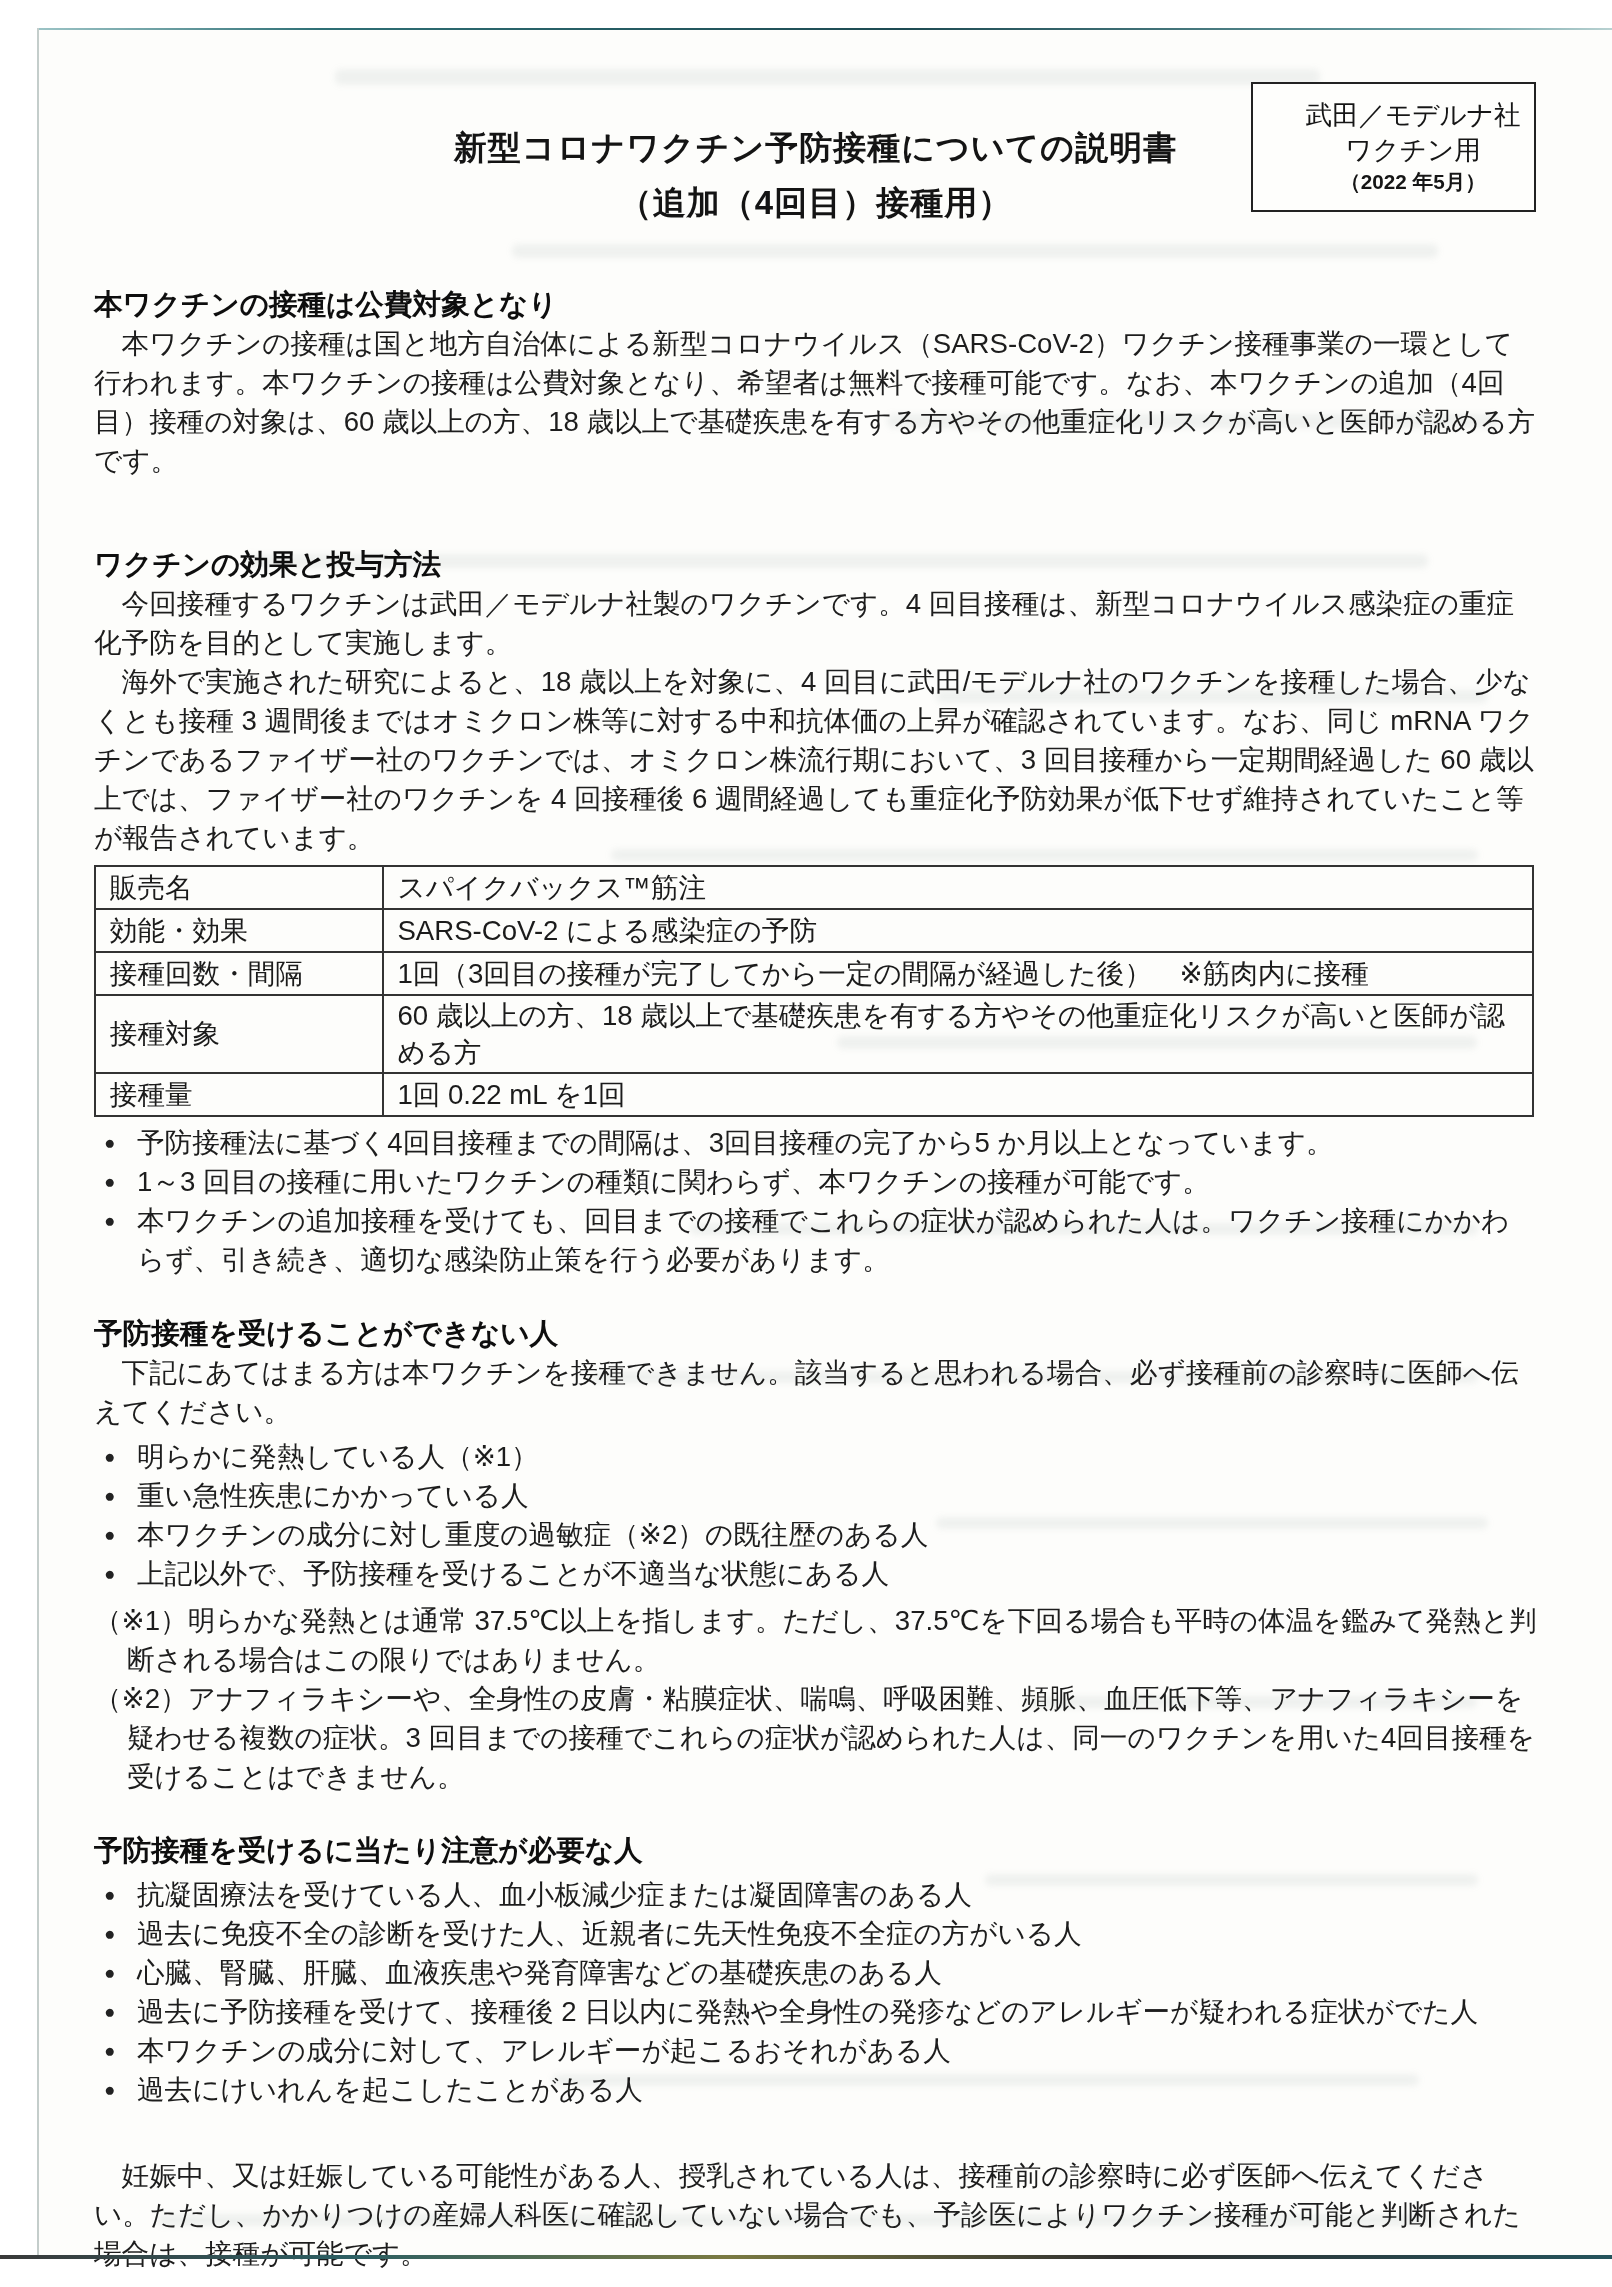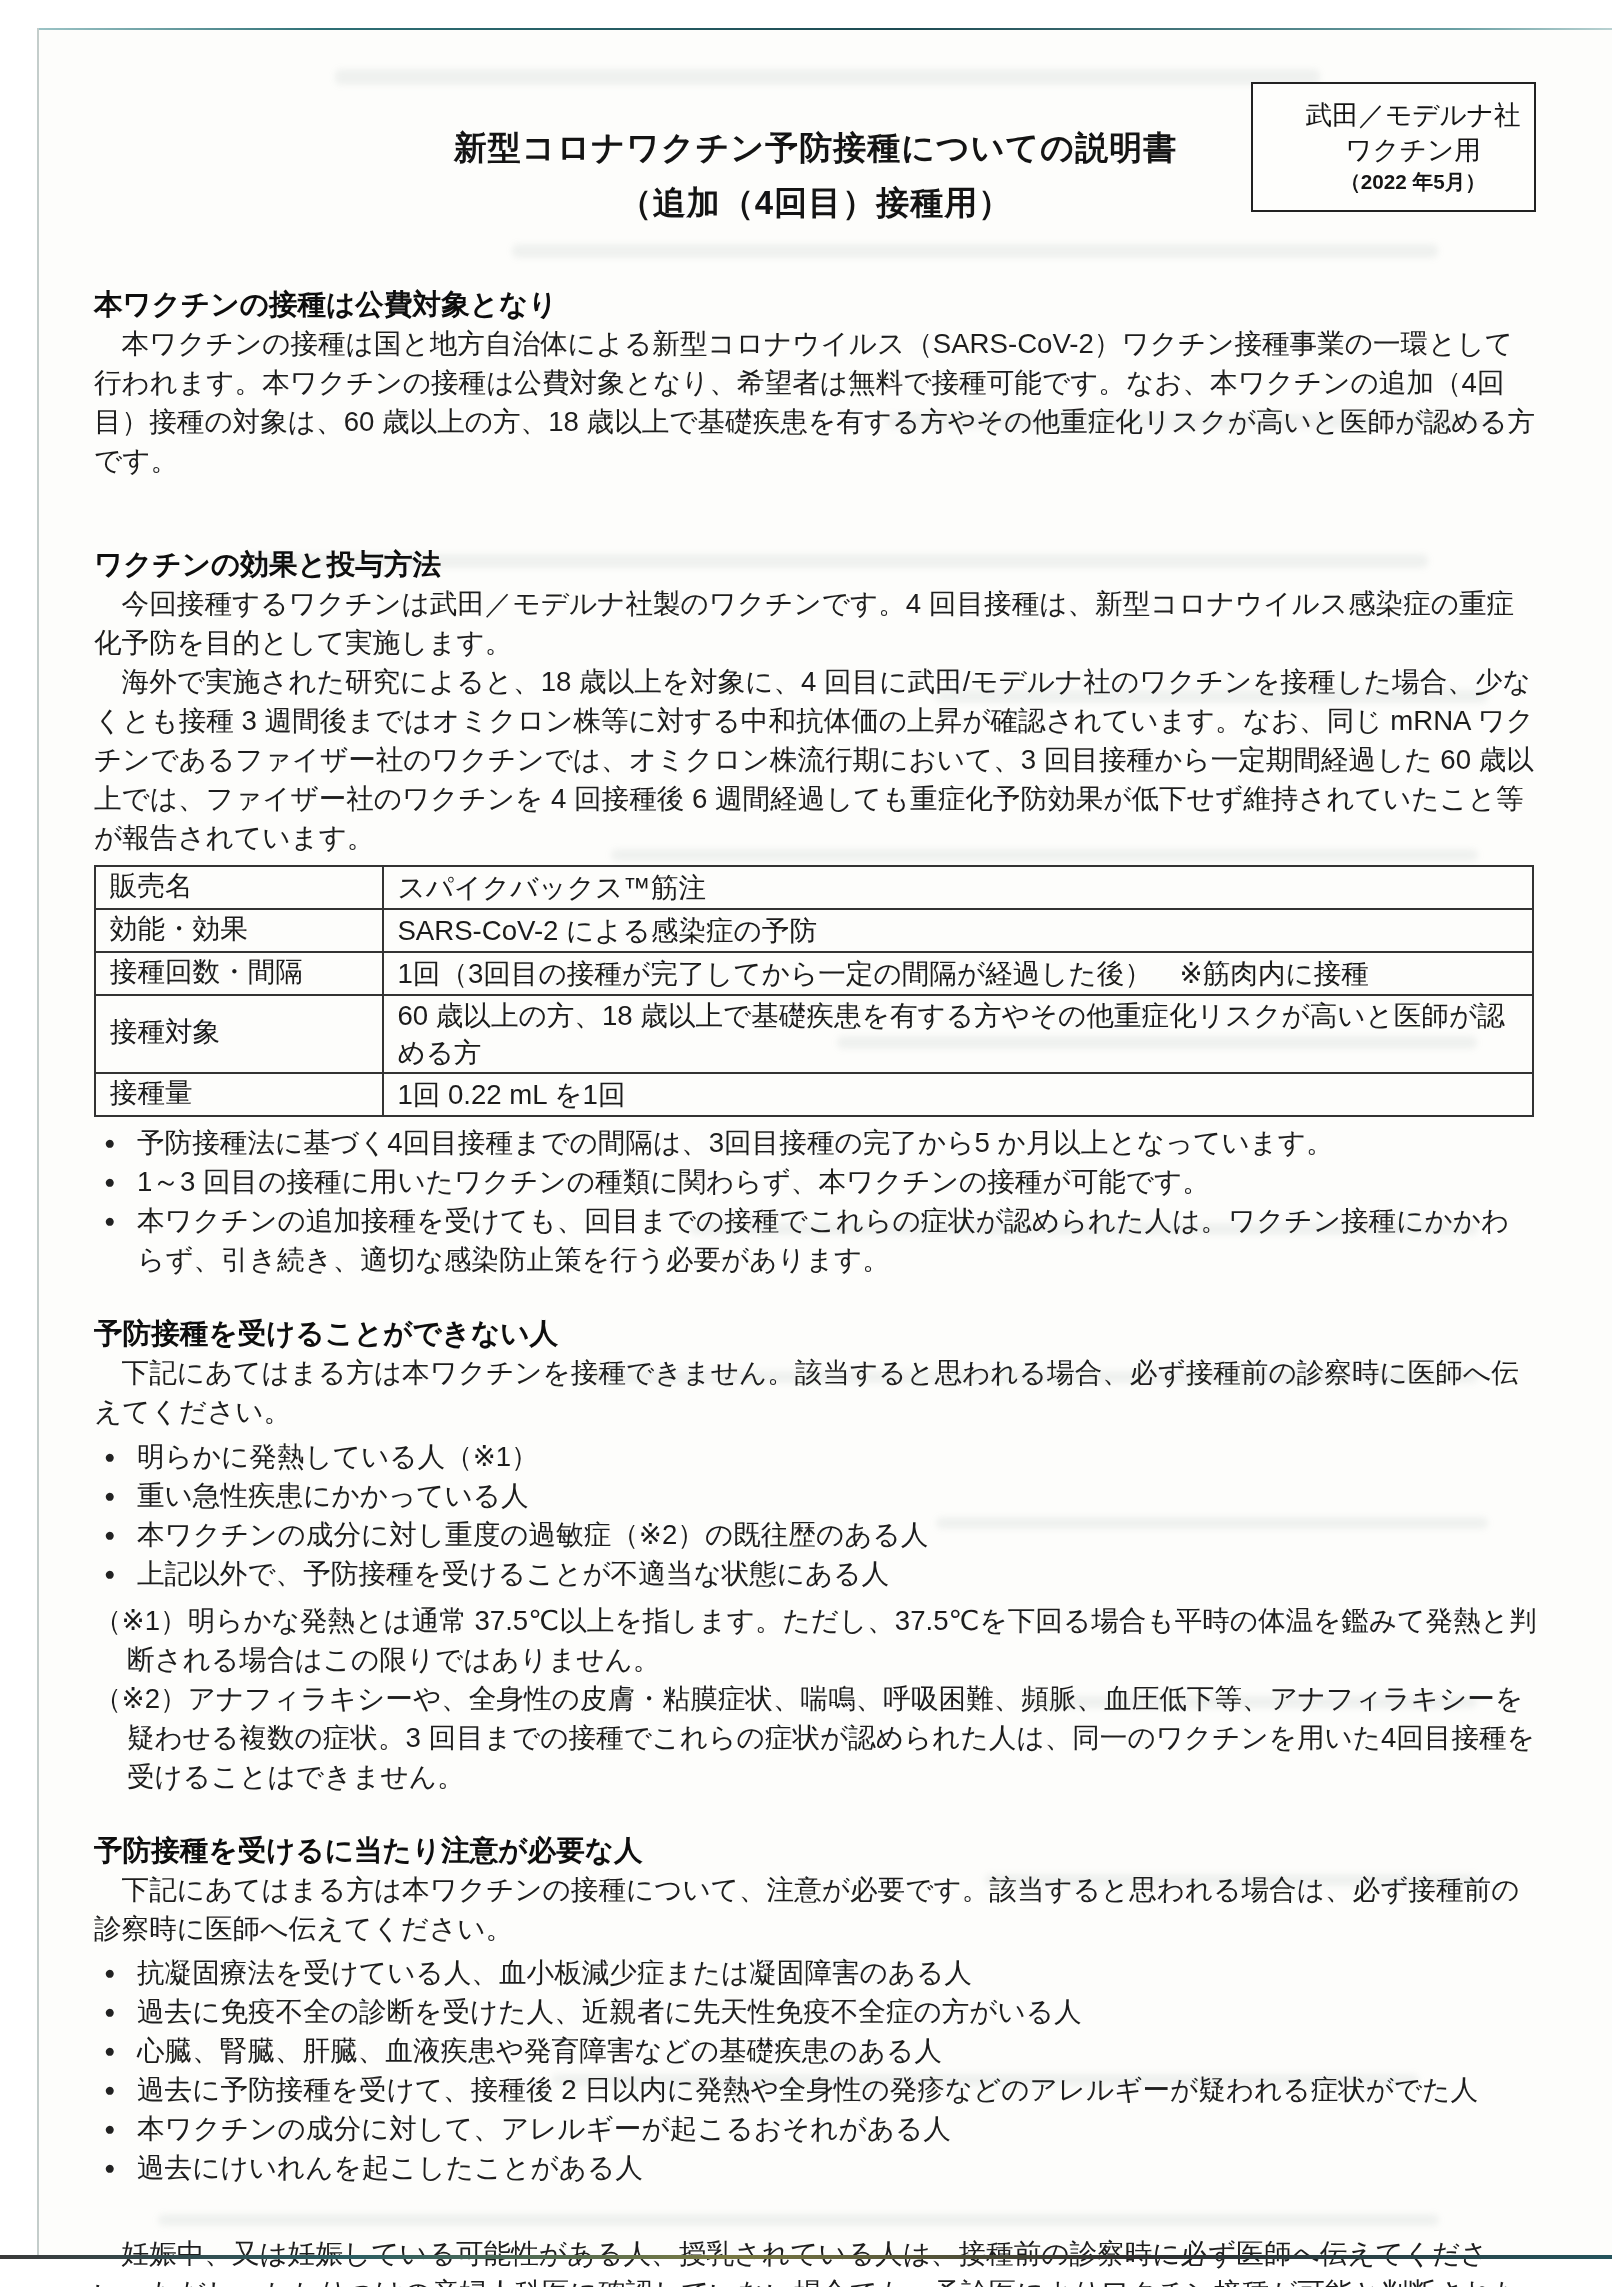--- a/index.html
+++ b/index.html
@@ -39,21 +39,21 @@
   .indent{text-indent:1em;}
 
   .s1-h{margin-top:55px;}
   .s2-h{margin-top:65px;}
   .s3-h{margin-top:35px;}
   .s4-h{margin-top:35px;}
 
   table.spec{border-collapse:collapse;width:1440px;margin-top:7.9px;
     font-size:27.6px;line-height:37px;}
   table.spec td{border:2px solid #333;padding:1px 13.8px;height:39px;color:#1b1b1b;}
-  td.lbl{width:258px;font-family:Liberation Mono, monospace;}
+  td.lbl{width:258px;}
 
   ul.dotlist{list-style:none;margin:5.9px 0 0 0;padding:0;}
   ul.dotlist li{position:relative;padding-left:43px;line-height:39px;}
   ul.dotlist li::before{content:"●";position:absolute;left:9.9px;top:0;font-size:18.7px;color:#222;}
 
   .notes{margin-top:7.9px;}
   .note{padding-left:33px;text-indent:-33px;line-height:39px;}
 
   .closing{margin-top:47px;}
 </style>
@@ -137,21 +137,20 @@
     <li>重い急性疾患にかかっている人</li>
     <li>本ワクチンの成分に対し重度の過敏症（※2）の既往歴のある人</li>
     <li>上記以外で、予防接種を受けることが不適当な状態にある人</li>
   </ul>
   <div class="notes">
     <div class="note"><span>（※1）</span><span>明らかな発熱とは通常 37.5℃以上を指します。ただし、37.5℃を下回る場合も平時の体温を鑑みて発熱と判断される場合はこの限りではありません。</span></div>
     <div class="note"><span>（※2）</span><span>アナフィラキシーや、全身性の皮膚・粘膜症状、喘鳴、呼吸困難、頻脈、血圧低下等、アナフィラキシーを疑わせる複数の症状。3 回目までの接種でこれらの症状が認められた人は、同一のワクチンを用いた4回目接種を受けることはできません。</span></div>
   </div>
 
   <h2 class="s4-h">予防接種を受けるに当たり注意が必要な人</h2>
-  <p class="indent">下記にあてはまる方は本ワクチンの接種について、注意が必要です。該当すると思われる場合は、必ず接種前の診察時に医師へ伝えてください。</p>
   <ul class="dotlist">
     <li>抗凝固療法を受けている人、血小板減少症または凝固障害のある人</li>
     <li>過去に免疫不全の診断を受けた人、近親者に先天性免疫不全症の方がいる人</li>
     <li>心臓、腎臓、肝臓、血液疾患や発育障害などの基礎疾患のある人</li>
     <li>過去に予防接種を受けて、接種後 2 日以内に発熱や全身性の発疹などのアレルギーが疑われる症状がでた人</li>
     <li>本ワクチンの成分に対して、アレルギーが起こるおそれがある人</li>
     <li>過去にけいれんを起こしたことがある人</li>
   </ul>
 
   <div class="closing">

